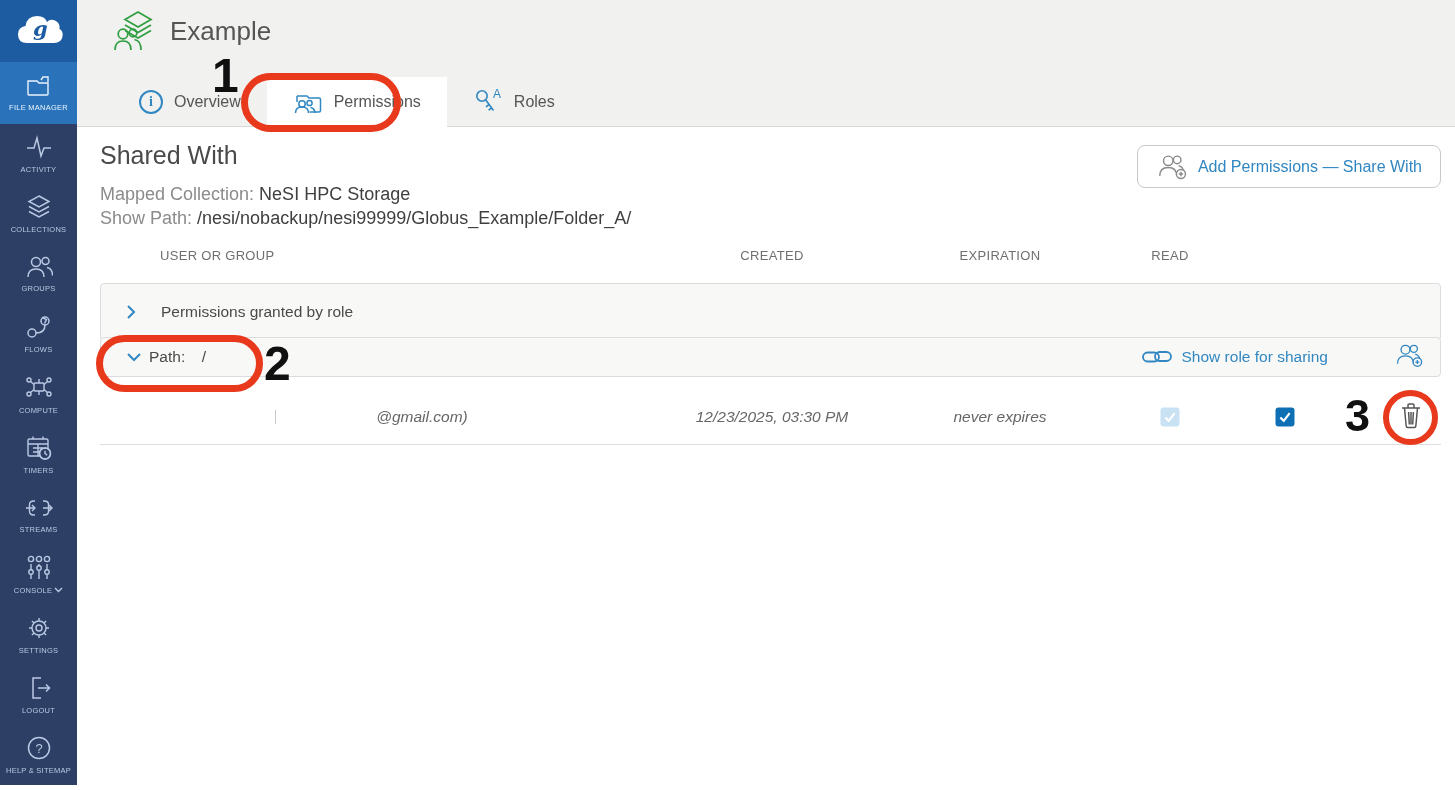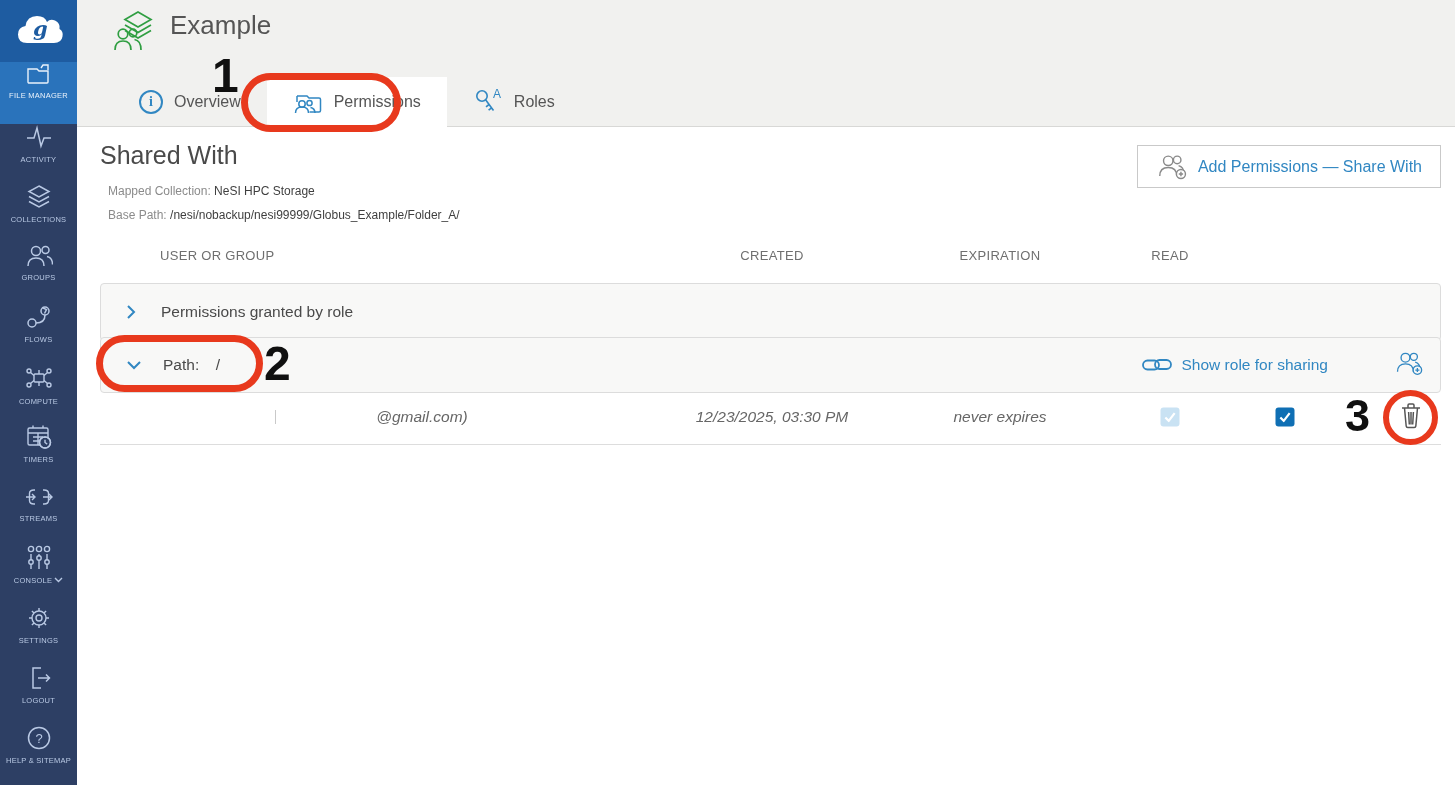--- a/index.html
+++ b/index.html
@@ -2,58 +2,58 @@
 <html><head>
 <meta charset="utf-8">
 <style>
   * { box-sizing: border-box; margin: 0; padding: 0; }
   html,body { width:1455px; height:790px; background:#fff; font-family:"Liberation Sans", sans-serif; }
   #app { position:relative; width:1455px; height:790px; background:#fff; overflow:hidden; }
 
   
   .sidebar { position:absolute; left:0; top:0; width:77px; height:785px; background:#2d3f64; }
   .logo-block { height:62px; background:#1e5ca1; display:flex; align-items:center; justify-content:center; }
-  .nav-item { display:flex; flex-direction:column; align-items:center; gap:5px; color:#b9c9e4; cursor:pointer; }
+  .nav-item { display:flex; flex-direction:column; align-items:center; justify-content:center; gap:5px; color:#b9c9e4; cursor:pointer; }
   .nav-item .nav-label { font-size:7.5px; letter-spacing:.25px; white-space:nowrap; color:#b9c9e4; display:flex; align-items:center; gap:2px; }
   .nav-item.active { height:62px; background:#2a73bb; }
   .nav-item.active .nav-label { color:#eaf2fb; }
   .nav-item svg { display:block; }
   .nav-list { position:absolute; top:124px; bottom:0; left:0; right:0; display:flex; flex-direction:column; }
   .nav-list .nav-item { flex:1; }
 
   
   .header { position:absolute; left:77px; top:0; right:0; height:127px; background:#f1f1ef; border-bottom:1px solid #d8d8d6; }
-  .title-row { position:absolute; left:36px; top:10px; display:flex; align-items:flex-start; gap:15px; }
+  .title-row { position:absolute; left:36px; top:10px; display:flex; align-items:center; gap:15px; }
   .page-title { font-size:26px; color:#555; font-weight:400; }
   .tabs { position:absolute; left:36px; bottom:-1px; display:flex; height:50px; }
   .tab { display:flex; align-items:center; gap:11px; padding:0 26px; font-size:16px; color:#555; cursor:pointer; }
   .tab.active { background:#fff;text-align:right; }
   .info-i { width:24px; height:24px; border:2px solid #3187c2; border-radius:50%; color:#3187c2; font-size:14px; font-weight:700; display:flex; align-items:center; justify-content:center; font-family:"Liberation Serif", serif; }
 
   
   .section-title { position:absolute; left:100px; top:141px; font-size:25px; color:#4a4a4a; font-weight:400; }
-  .add-btn { position:absolute; right:14px; top:145px; height:43px; background:#fff; border:1px solid #c9c9c9; border-radius:0; display:flex; align-items:center; gap:10px; padding:0 18px; cursor:pointer; }
+  .add-btn { position:absolute; right:14px; top:145px; height:43px; background:#fff; border:1px solid #c9c9c9; border-radius:8px; display:flex; align-items:center; gap:10px; padding:0 18px; cursor:pointer; }
   .add-btn .btn-label { color:#3187c2; font-size:16px; white-space:nowrap; }
-  .meta-line { position:absolute; left:108px; font-size:12px; }
+  .meta-line { position:absolute; left:100px; font-size:18px; }
   .meta-label { color:#8b8b8b; }
   .meta-value { color:#3f3f3f; }
   .meta-1 { top:184px; }
   .meta-2 { top:208px; }
 
   .table-head { position:absolute; top:248px; left:0; right:0; height:16px; font-size:13px; color:#6f6f6f; letter-spacing:.3px; }
   .col-h { position:absolute; white-space:nowrap; }
   .col-user { left:160px; }
   .col-created { left:772px; transform:translateX(-50%); }
   .col-exp { left:1000px; transform:translateX(-50%); }
   .col-read { left:1170px; transform:translateX(-50%); }
   .col-write { left:1220px; transform:translateX(-50%);margin-top:36px; }
 
   .group-row { position:absolute; left:100px; right:14px; background:#f8f8f7; border:1px solid #dcdcdc; border-radius:4px; display:flex; align-items:center; padding-left:24px; }
   .role-row { top:283px; height:58px; gap:24px; }
-  .path-row { top:337px; height:56px; gap:20px; }
+  .path-row { top:337px; height:40px; gap:6px; }
   .row-text { font-size:15.5px; color:#4a4a4a; }
   .path-label { font-size:15.5px; color:#4a4a4a; margin-right:12px; }
   .path-value { font-size:15.5px; color:#4a4a4a; }
   .share-link { position:absolute; right:112px; display:flex; align-items:center; gap:10px; cursor:pointer; }
   .share-link .link-label { color:#3187c2; font-size:15.5px; white-space:nowrap; }
   .path-pp { position:absolute; right:16px; cursor:pointer; }
 
   .user-row { position:absolute; left:100px; right:14px; top:389px; height:56px; border-bottom:1px solid #ddd;font-style:italic; }
   .user-row .cell { position:absolute; top:50%; transform:translate(-50%,-50%); font-size:15.5px; color:#666; white-space:nowrap; }
   .redact-tick { position:absolute; left:175px; top:21px; width:1px; height:14px; background:#c9c9c9; }
@@ -267,21 +267,21 @@
       <path d="M26.5 19.7 v4.6 M24.2 22 h4.6"></path>
     </svg>
     <span class="btn-label">Add Permissions — Share With</span>
   </button>
 
   <div class="meta-line meta-1">
     <span class="meta-label">Mapped Collection:</span>
     <span class="meta-value">NeSI HPC Storage</span>
   </div>
   <div class="meta-line meta-2">
-    <span class="meta-label">Base Path:</span>
+    <span class="meta-label">Show Path:</span>
     <span class="meta-value">/nesi/nobackup/nesi99999/Globus_Example/Folder_A/</span>
   </div>
 
   <div class="table-head">
     <span class="col-h col-user">USER OR GROUP</span>
     <span class="col-h col-created">CREATED</span>
     <span class="col-h col-exp">EXPIRATION</span>
     <span class="col-h col-read">READ</span>
     <span class="col-h col-write">WRITE</span>
   </div>

